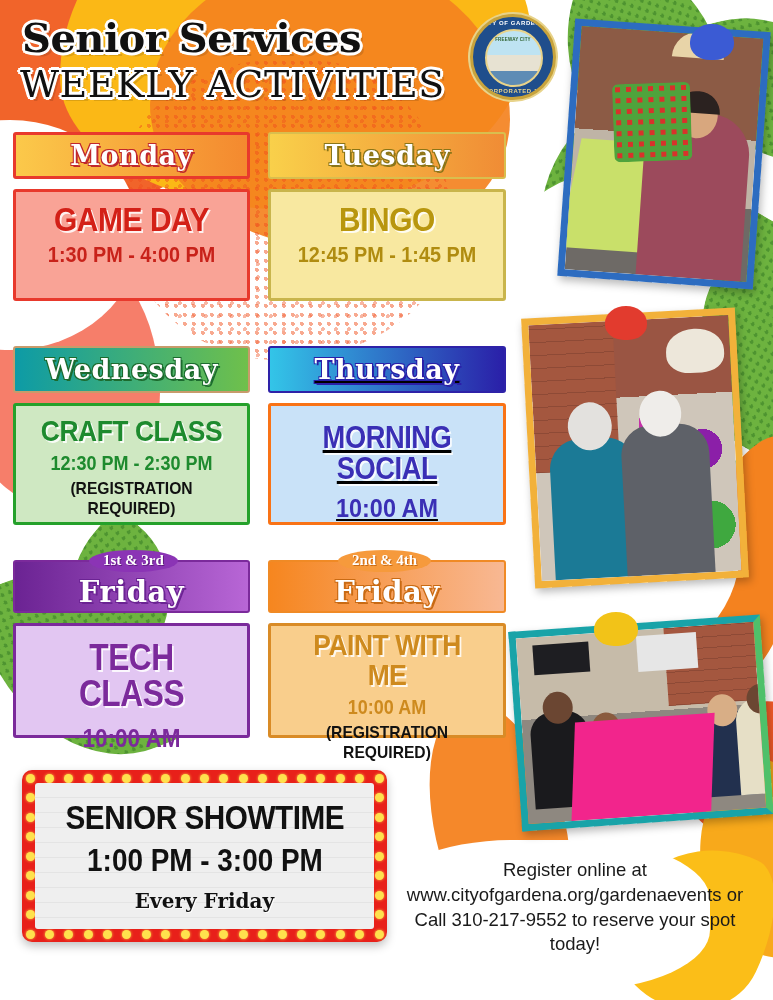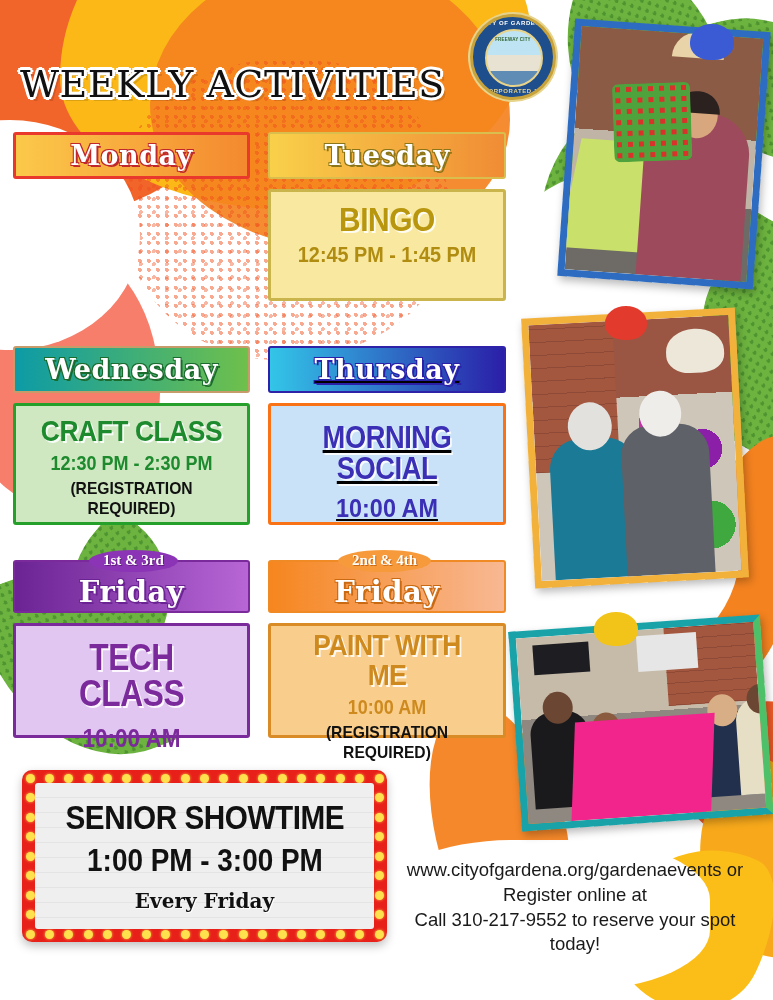--- a/index.html
+++ b/index.html
@@ -427,20 +427,21 @@
     <div class="flame-orange2"></div>
     <div class="petal-orange-c"></div>
     <div class="petal-yellow-b"></div>
     <div class="petal-yellow-a"></div>
     <div class="white-mask-bottom"></div>
   </div>
 
   <div class="content">
 
     <div id="header">
+      <div class="title-main">Senior Services</div>
       <div class="title-sub">WEEKLY ACTIVITIES</div>
 
       <div class="seal">
         <div class="seal-top-text">CITY OF GARDENA</div>
         <div class="seal-inner"></div>
         <div class="seal-mid-text">FREEWAY CITY</div>
         <div class="seal-bot-text">INCORPORATED 1930</div>
       </div>
     </div>
 
@@ -483,20 +484,24 @@
         <div class="ph-hd hd3"></div>
         <div class="ph-hd hd4"></div>
         <div class="ph-table"></div>
       </div>
     </div>
     <div class="ph-balloon" id="balloon3"></div>
 
     <div class="col-left" style="top:132px;">
       <div class="day-banner" id="mon-banner">
         <span class="day-label">Monday</span>
+      </div>
+      <div class="act-box" id="mon-box" style="margin-top:10px;height:112px;">
+        <div class="act-title">GAME DAY</div>
+        <div class="act-time">1:30 PM - 4:00 PM</div>
       </div>
     </div>
 
     <div class="col-right" style="top:132px;">
       <div class="day-banner" id="tue-banner">
         <span class="day-label">Tuesday</span>
       </div>
       <div class="act-box" id="tue-box" style="margin-top:10px;height:112px;">
         <div class="act-title">BINGO</div>
         <div class="act-time">12:45 PM -  1:45 PM</div>
@@ -603,20 +608,20 @@
           <span class="bulb" style="left: 352.5px; top: 140px; background: rgb(255, 225, 77);"></span>
         </div>
       <div id="marquee-screen">
         <div id="ms-title">SENIOR SHOWTIME</div>
         <div id="ms-time">1:00 PM - 3:00 PM</div>
         <div id="ms-sub">Every Friday</div>
       </div>
     </div>
 
     <div id="register">
+      <div>Register online at</div>
       <div>www.cityofgardena.org/gardenaevents or</div>
-      <div>Register online at</div>
       <div>Call 310-217-9552 to reserve your spot</div>
       <div>today!</div>
     </div>
 
   </div>
 </div>
 
 </body></html>

